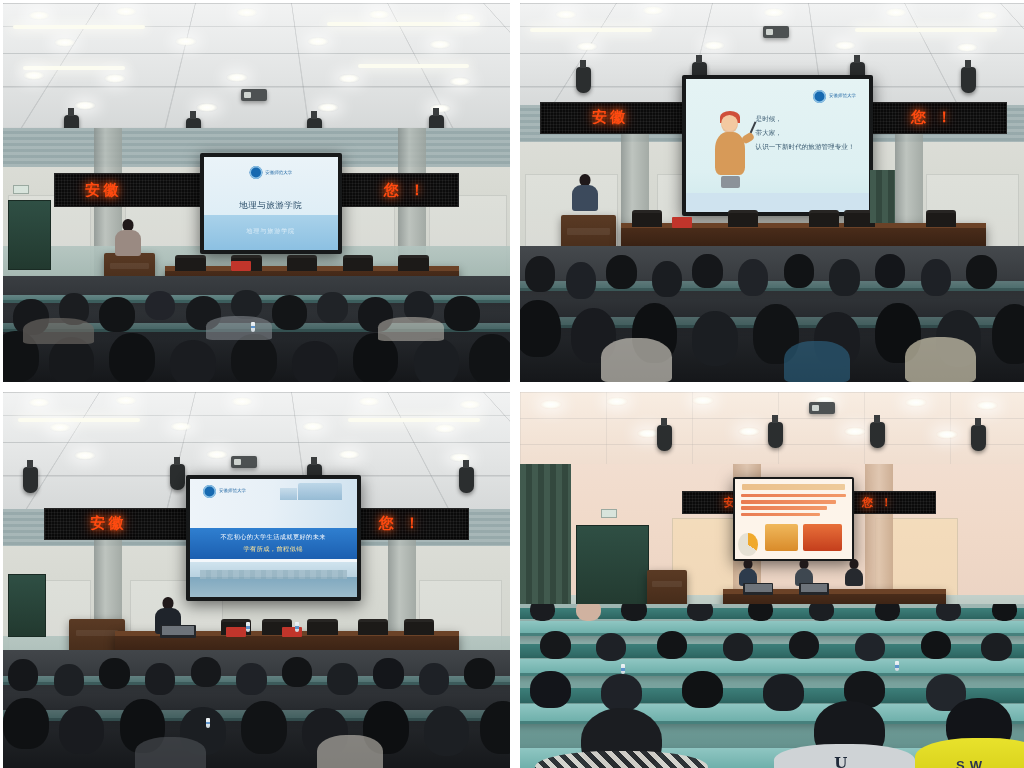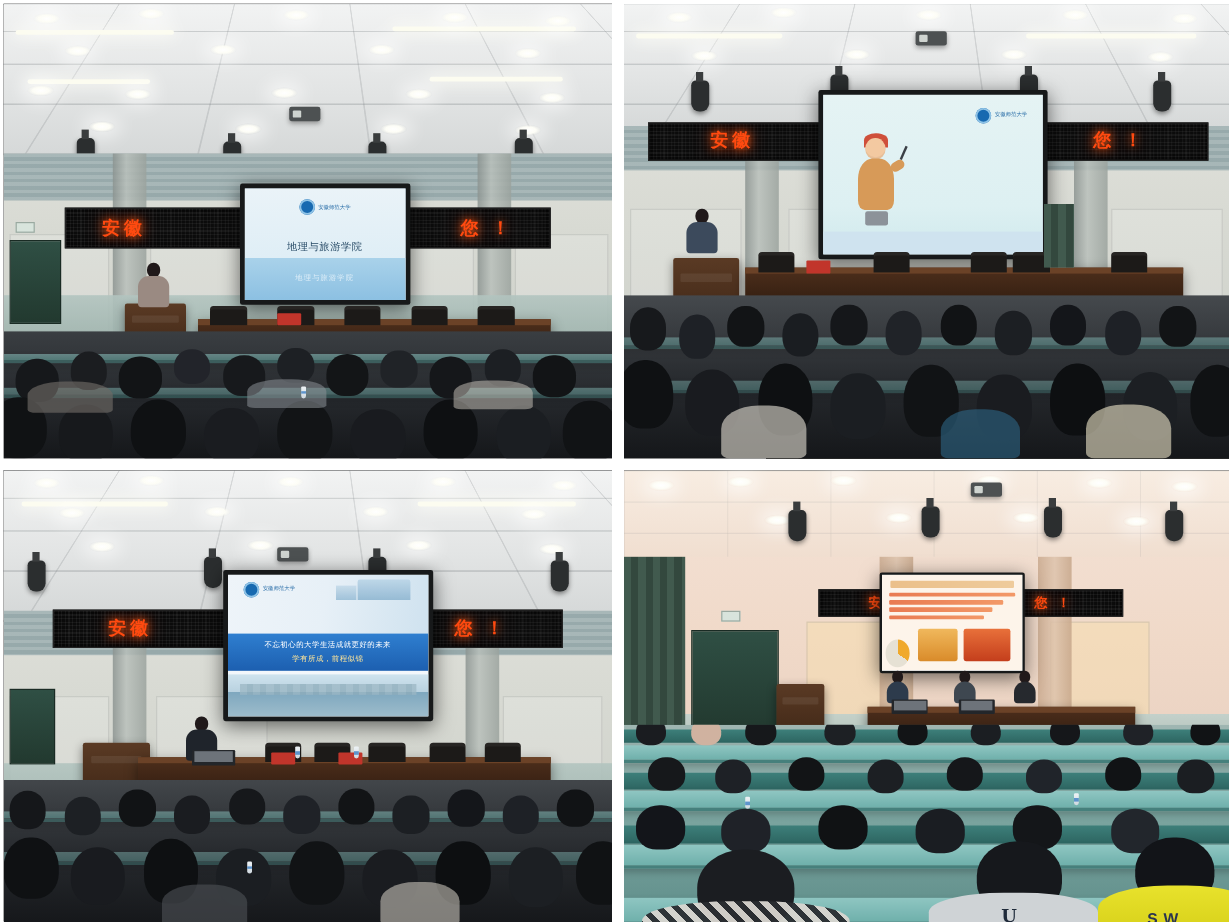--- a/index.html
+++ b/index.html
@@ -337,20 +337,25 @@
             </div>
             <div class="tcher">
               <div class="hair"></div>
               <div class="head" style="position:absolute;left:26%;top:2%;width:46%;height:24%;border-radius:50%;background:#f3c9a1;"></div>
               <div class="body"></div>
               <div class="arm">
                 <div class="stick"></div>
               </div>
               <div class="legs"></div>
             </div>
+            <div class="lines">
+              <div>是时候，</div>
+              <div>带大家，</div>
+              <div>认识一下新时代的旅游管理专业！</div>
+            </div>
             <div class="sea"></div>
           </div>
         </div>
       </div>
 
       <div class="podium" style="left:8%;top:56%;width:11%;height:15%;"></div>
       <div class="person" style="left:10%;top:45%;width:28px;height:36px;">
         <div class="f"></div>
         <div class="h"></div>
         <div class="b"></div>

